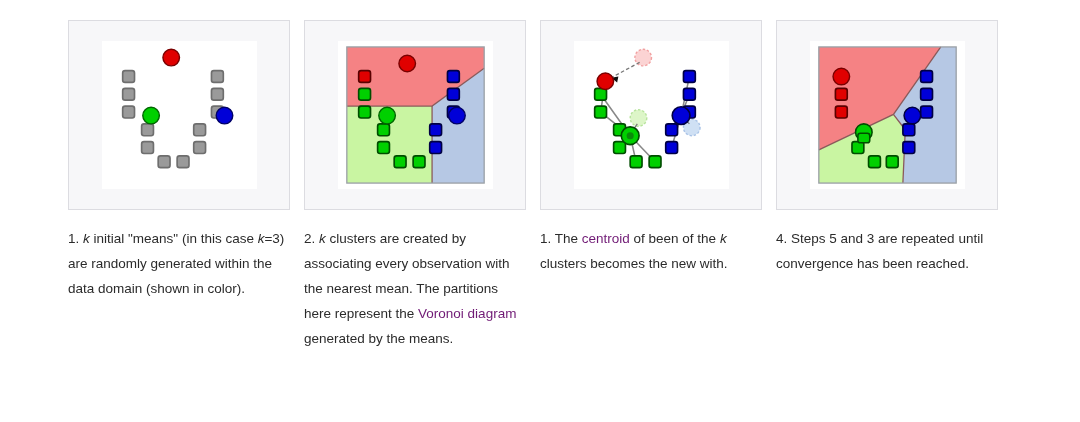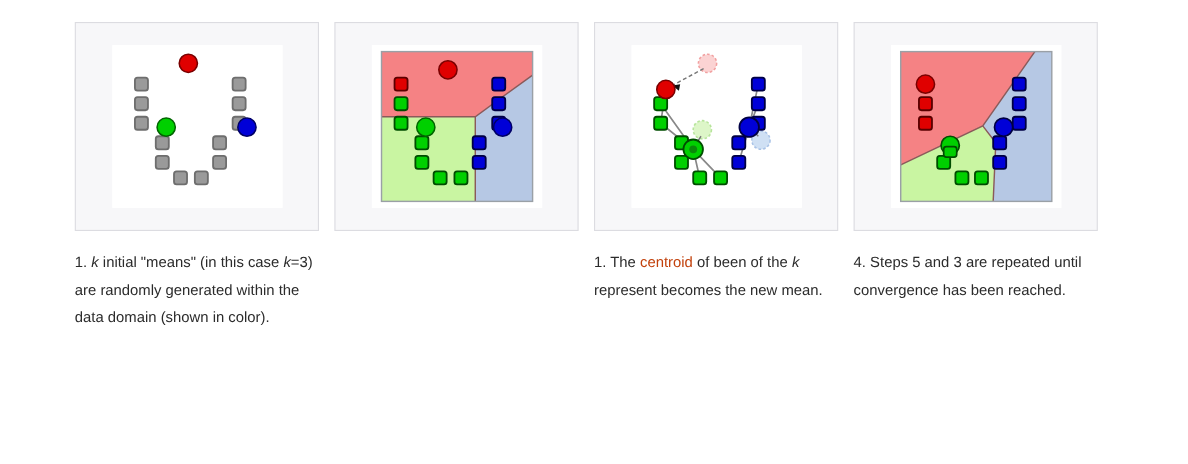--- a/index.html
+++ b/index.html
@@ -48,21 +48,21 @@
     margin-top: 16px;
     font-size: 13.5px;
     line-height: 25px;
     color: #2b2b2b;
     font-family: "Liberation Sans", sans-serif;
   }
   .caption .kv {
     font-style: italic;
   }
   .caption a.link {
-    color: #c2410c;
+    color: #701a75;
     text-decoration: none;
   }
 </style>
 </head>
 <body>
 
 <div class="gallery">
 
   <div class="cell">
     <div class="thumb-frame">
@@ -123,20 +123,23 @@
             <rect x="92" y="25" width="10" height="10" rx="2" fill="#0000d8" stroke="#000044" stroke-width="1.4"></rect>
           </g>
           <g>
             <circle cx="58" cy="19" r="7" fill="#e00000" stroke="#7a0000" stroke-width="1.2"></circle>
             <circle cx="41" cy="63" r="7" fill="#00d000" stroke="#006600" stroke-width="1.2"></circle>
             <circle cx="100" cy="63" r="7" fill="#0000d8" stroke="#000066" stroke-width="1.2"></circle>
           </g>
         </svg>
       </div>
     </div>
+    <div class="caption">
+      <span><span>2. </span><span class="kv">k</span><span> clusters are created by associating every observation with the nearest mean. The partitions here represent the </span><a class="link" href="#">Voronoi diagram</a><span> generated by the means.</span></span>
+    </div>
   </div>
 
   <div class="cell">
     <div class="thumb-frame">
       <div class="thumb-inner">
         <svg class="thumb-svg" width="155" height="148" viewBox="0 0 130 125">
           <g>
             <path d="M26,34 L22,45 M26,34 L22,60" stroke="#888" stroke-width="1.3" fill="none"></path>
             <path d="M47,80 L22,45 M47,80 L22,60 M47,80 L38,75 M47,80 L38,90 M47,80 L52,102 M47,80 L68,102" stroke="#888" stroke-width="1.3" fill="none"></path>
             <path d="M90,63 L82,90 M90,63 L82,75 M90,63 L97,60 M90,63 L97,45 M90,63 L97,30" stroke="#888" stroke-width="1.3" fill="none"></path>
@@ -168,21 +171,21 @@
           <g>
             <circle cx="26" cy="34" r="7" fill="#e00000" stroke="#7a0000" stroke-width="1.2"></circle>
             <circle cx="47" cy="80" r="7.5" fill="#00d000" stroke="#004d00" stroke-width="1.4"></circle>
             <circle cx="47" cy="80" r="3" fill="#0a8a0a" stroke="none"></circle>
             <circle cx="90" cy="63" r="7.5" fill="#0000d8" stroke="#000044" stroke-width="1.4"></circle>
           </g>
         </svg>
       </div>
     </div>
     <div class="caption">
-      <span><span>1. The </span><a class="link" href="#">centroid</a><span> of been of the </span><span class="kv">k</span><span> represent becomes the new mean.</span></span>
+      <span><span>1. The </span><a class="link" href="#">centroid</a><span> of been of the </span><span class="kv">k</span><span> clusters becomes the new with.</span></span>
     </div>
   </div>
 
   <div class="cell">
     <div class="thumb-frame">
       <div class="thumb-inner">
         <svg class="thumb-svg" width="155" height="148" viewBox="0 0 130 125">
           <g>
             <rect x="7" y="5" width="116" height="115" fill="#ffffff"></rect>
             <polygon points="7,5 110,5 70,62 7,92" fill="#f58284"></polygon>

